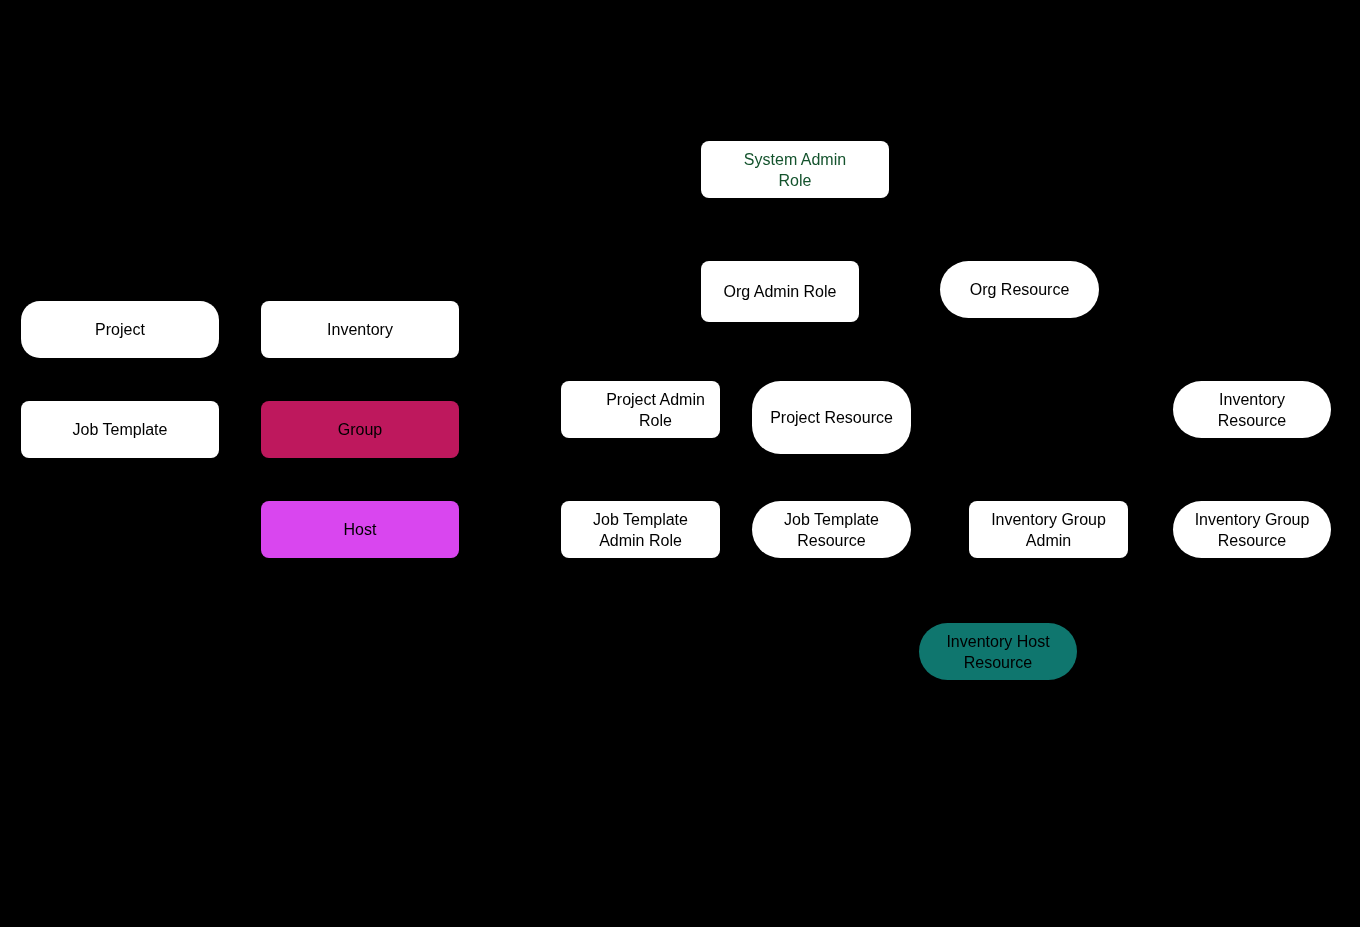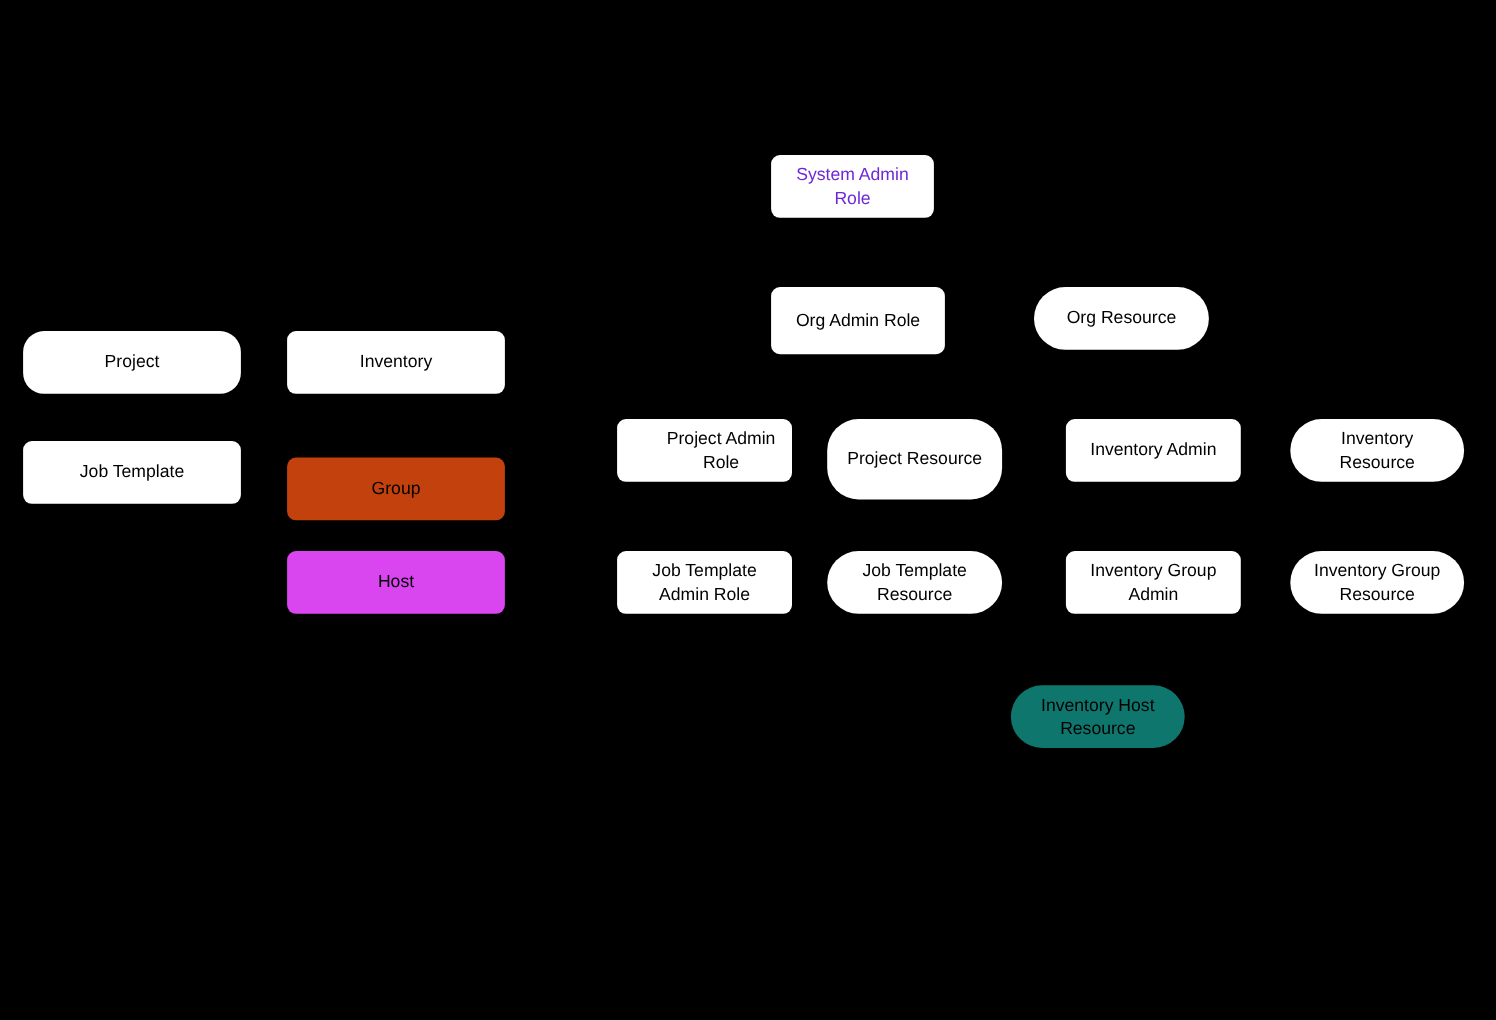--- a/index.html
+++ b/index.html
@@ -37,30 +37,29 @@
     text-align: center;
   }
 </style>
 </head>
 <body>
 
 <div id="canvas" style="background: rgb(0, 0, 0);">
   <div class="node rect" style="left: 21px; top: 301px; width: 198px; height: 57px; background: rgb(255, 255, 255); color: rgb(0, 0, 0); border-radius: 19px;">Project</div>
   <div class="node rect" style="left: 261px; top: 301px; width: 198px; height: 57px; background: rgb(255, 255, 255); color: rgb(0, 0, 0);">Inventory</div>
   <div class="node rect" style="left: 21px; top: 401px; width: 198px; height: 57px; background: rgb(255, 255, 255); color: rgb(0, 0, 0);">Job Template</div>
-  <div class="node rect" style="left: 261px; top: 416px; width: 198px; height: 57px; background: #c2410c; color: rgb(0, 0, 0);">Group</div>
+  <div class="node rect" style="left: 261px; top: 401px; width: 198px; height: 57px; background: #be185d; color: rgb(0, 0, 0);">Group</div>
   <div class="node rect" style="left: 261px; top: 501px; width: 198px; height: 57px; background: #d946ef; color: rgb(0, 0, 0);">Host</div>
-  <div class="node rect" style="left: 701px; top: 141px; width: 148px; height: 57px; background: rgb(255, 255, 255); color: #6d28d9;">System Admin
+  <div class="node rect" style="left: 701px; top: 141px; width: 188px; height: 57px; background: rgb(255, 255, 255); color: #14532d;">System Admin
 Role</div>
   <div class="node rect" style="left: 701px; top: 261px; width: 158px; height: 61px; background: rgb(255, 255, 255); color: rgb(0, 0, 0);">Org Admin Role</div>
   <div class="node stadium" style="left: 940px; top: 261px; width: 159px; height: 57px; background: rgb(255, 255, 255); color: rgb(0, 0, 0);">Org Resource</div>
   <div class="node rect" style="left: 561px; top: 381px; width: 159px; height: 57px; background: rgb(255, 255, 255); color: rgb(0, 0, 0); padding-left: 36px;">Project Admin
 Role</div>
   <div class="node stadium" style="left: 752px; top: 381px; width: 159px; height: 73px; background: rgb(255, 255, 255); color: rgb(0, 0, 0);">Project Resource</div>
-  <div class="node rect" style="left: 969px; top: 381px; width: 159px; height: 57px; background: rgb(255, 255, 255); color: rgb(0, 0, 0);">Inventory Admin</div>
   <div class="node stadium" style="left: 1173px; top: 381px; width: 158px; height: 57px; background: rgb(255, 255, 255); color: rgb(0, 0, 0);">Inventory
 Resource</div>
   <div class="node rect" style="left: 561px; top: 501px; width: 159px; height: 57px; background: rgb(255, 255, 255); color: rgb(0, 0, 0);">Job Template
 Admin Role</div>
   <div class="node stadium" style="left: 752px; top: 501px; width: 159px; height: 57px; background: rgb(255, 255, 255); color: rgb(0, 0, 0);">Job Template
 Resource</div>
   <div class="node rect" style="left: 969px; top: 501px; width: 159px; height: 57px; background: rgb(255, 255, 255); color: rgb(0, 0, 0);">Inventory Group
 Admin</div>
   <div class="node stadium" style="left: 1173px; top: 501px; width: 158px; height: 57px; background: rgb(255, 255, 255); color: rgb(0, 0, 0);">Inventory Group
 Resource</div>

